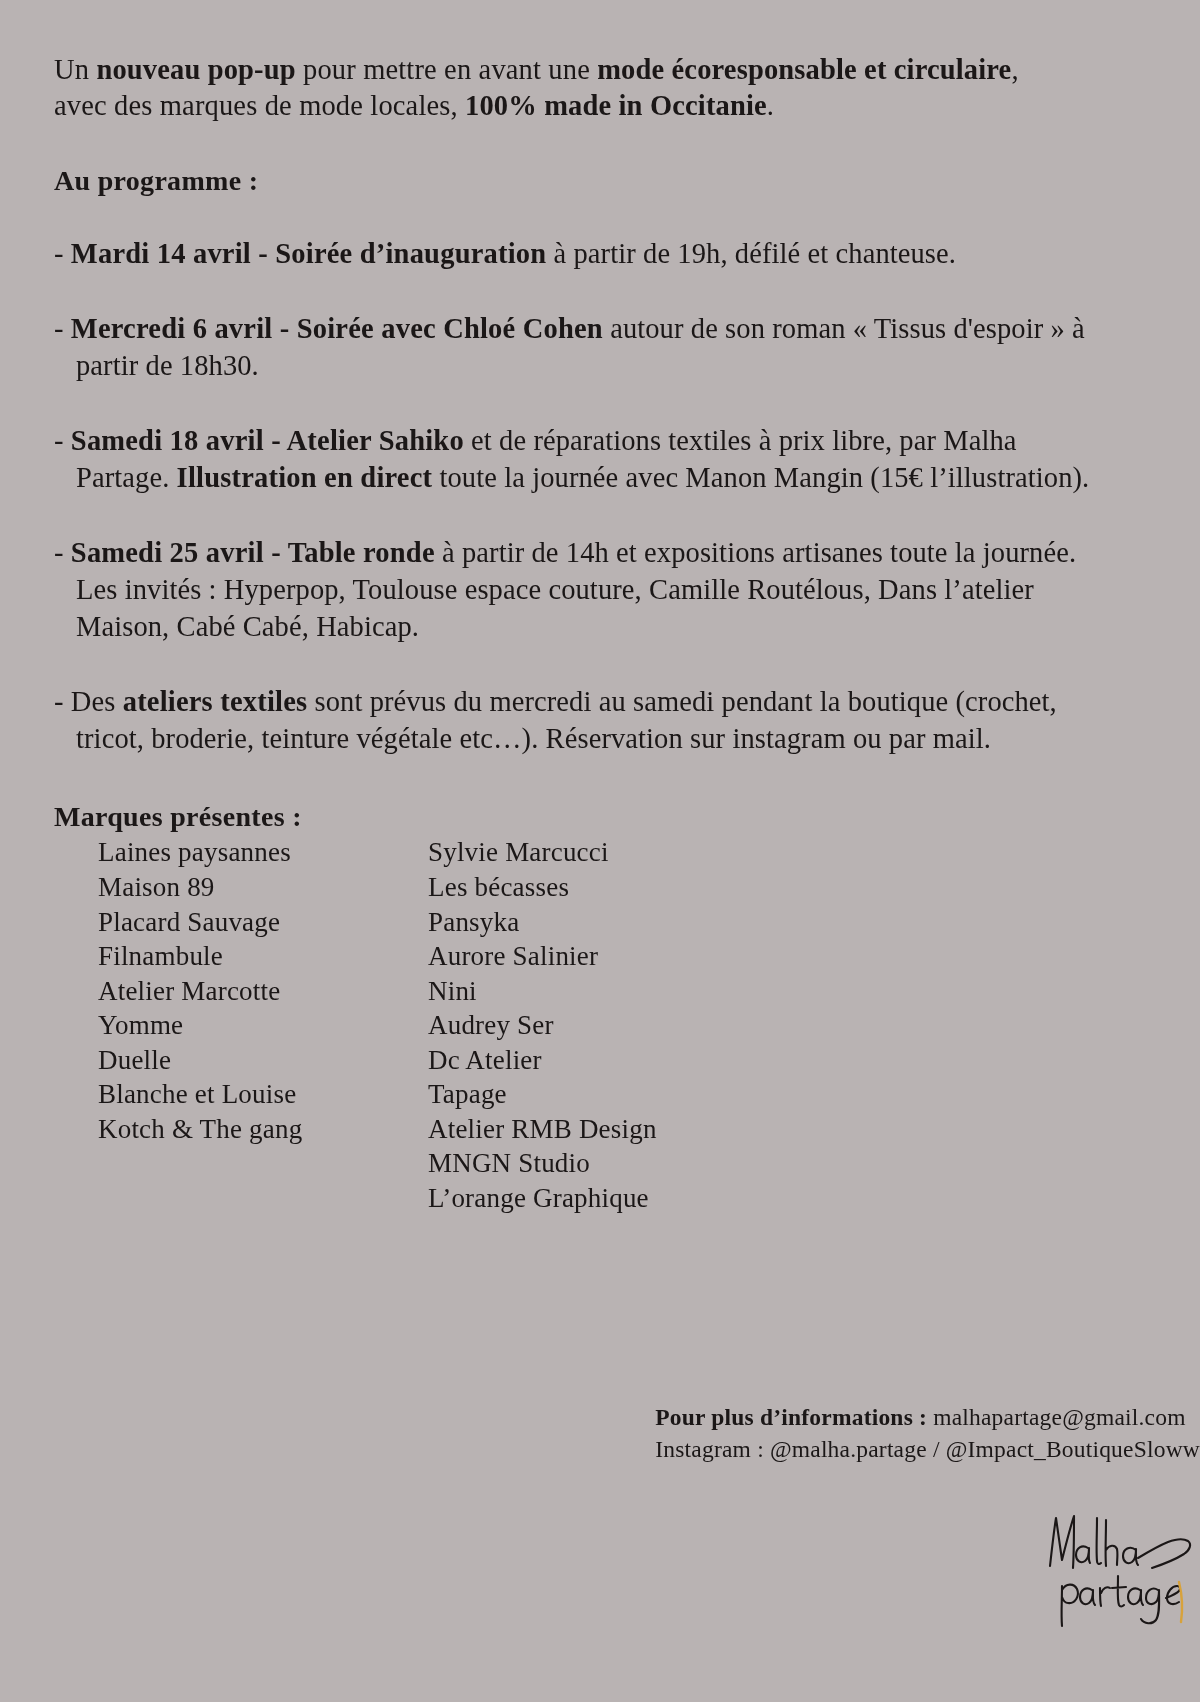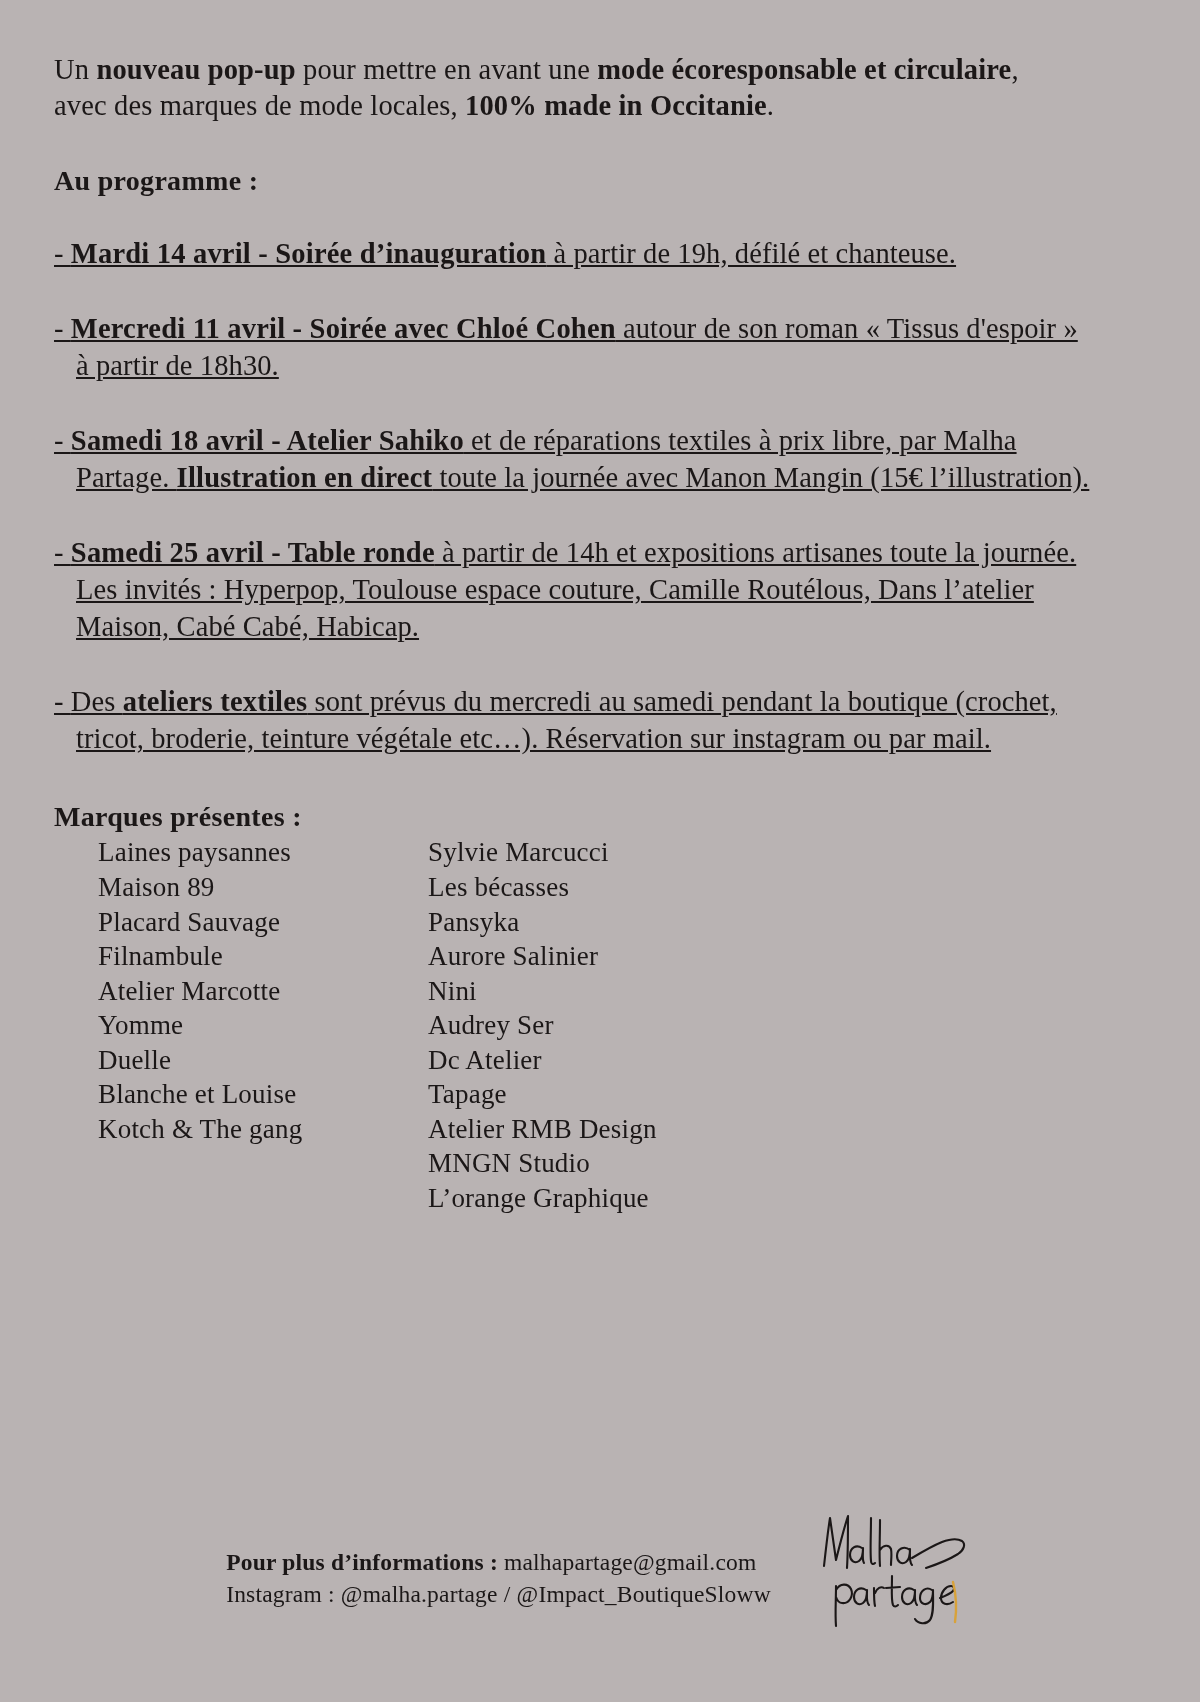--- a/index.html
+++ b/index.html
@@ -37,21 +37,20 @@
     font-size: 28px;
     font-weight: 700;
     letter-spacing: 0.3px;
     margin: 40px 0 0 0;
   }
 
   .prog-list {
     list-style: none;
     margin: 0;
     padding: 0;
-    text-decoration: underline;
   }
   .prog-item {
     font-size: 28.5px;
     line-height: 1.30;
     letter-spacing: 0.1px;
     margin: 38px 0 0 0;
     padding-left: 22px;
     text-indent: -22px;
     max-width: 1020px;
   }
@@ -85,20 +84,21 @@
   
   .footer {
     position: absolute;
     left: 0;
     right: 0;
     bottom: 92px;
     display: flex;
     justify-content: center;
     align-items: flex-end;
     gap: 43px;
+    flex-direction: column;
   }
   .footer-text {
     text-align: left;
   }
   .footer-line {
     font-size: 23.5px;
     line-height: 1.34;
     letter-spacing: 0.2px;
     white-space: nowrap;
   }
@@ -119,21 +119,21 @@
 <div class="page">
 
   <p class="intro"><span>Un </span><b>nouveau pop-up</b><span> pour mettre en avant une </span><b>mode écoresponsable et circulaire</b><span>, avec des marques de mode locales, </span><b>100% made in Occitanie</b><span>.</span></p>
 
   <h2 class="section-head">Au programme :</h2>
 
   <ul class="prog-list">
 
     <li class="prog-item"><span class="dash">- </span><b>Mardi 14 avril - Soirée d’inauguration</b><span> à partir de 19h, défilé et chanteuse.</span></li>
 
-    <li class="prog-item"><span class="dash">- </span><b>Mercredi 11 avril - Soirée avec Chloé Cohen</b><span> autour de son roman « Tissus d'espoir » à partir de 18h30.</span></li>
+    <li class="prog-item"><span class="dash">- </span><b>Mercredi 6 avril - Soirée avec Chloé Cohen</b><span> autour de son roman « Tissus d'espoir » à partir de 18h30.</span></li>
 
     <li class="prog-item"><span class="dash">- </span><b>Samedi 18 avril - Atelier Sahiko</b><span> et de réparations textiles à prix libre, par Malha Partage. </span><b>Illustration en direct</b><span> toute la journée avec Manon Mangin (15€ l’illustration).</span></li>
 
 
     <li class="prog-item"><span class="dash">- </span><b>Samedi 25 avril - Table ronde</b><span> à partir de 14h et expositions artisanes toute la journée. Les invités : Hyperpop, Toulouse espace couture, Camille Routélous, Dans l’atelier Maison, Cabé Cabé, Habicap.</span></li>
 
     <li class="prog-item"><span class="dash">- </span><span>Des </span><b>ateliers textiles</b><span> sont prévus du mercredi au samedi pendant la boutique (crochet, tricot, broderie, teinture végétale etc…). Réservation sur instagram ou par mail.</span></li>
 
   </ul>
 

